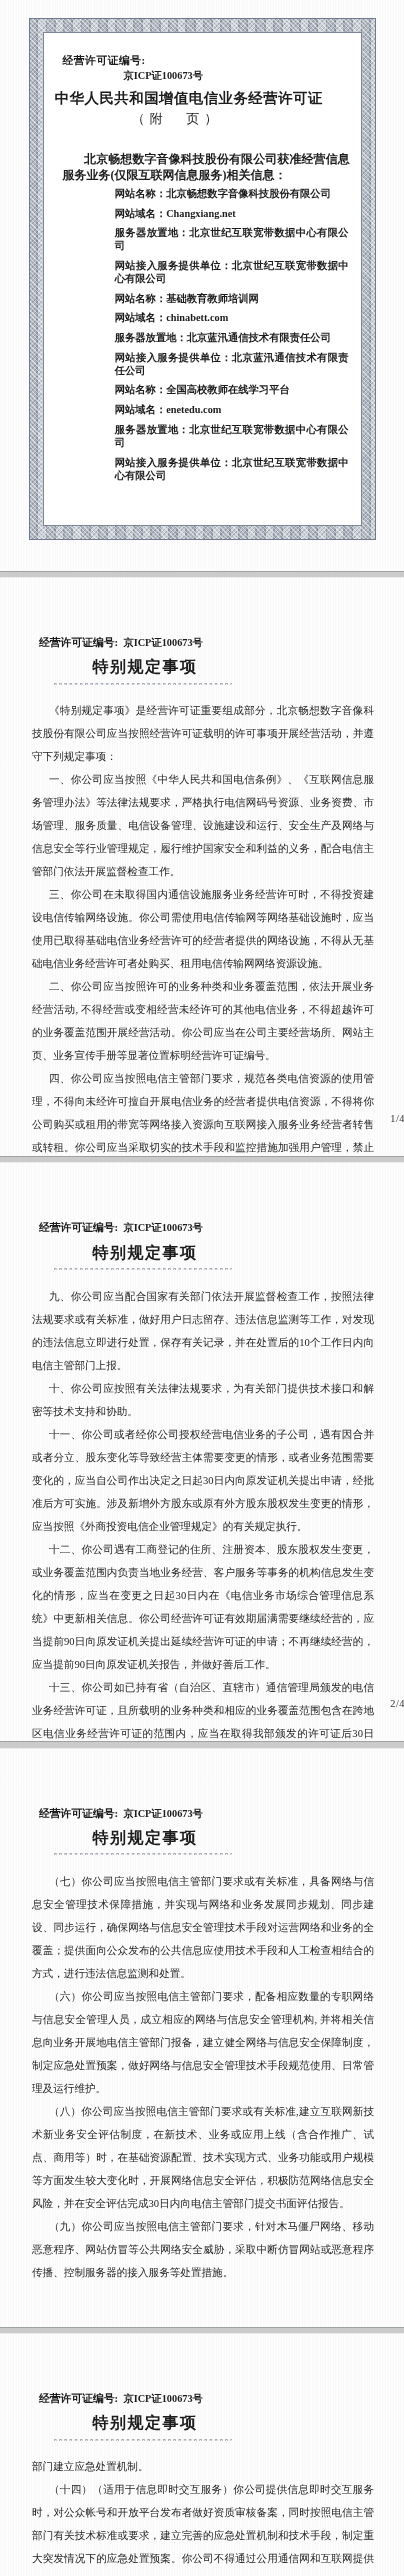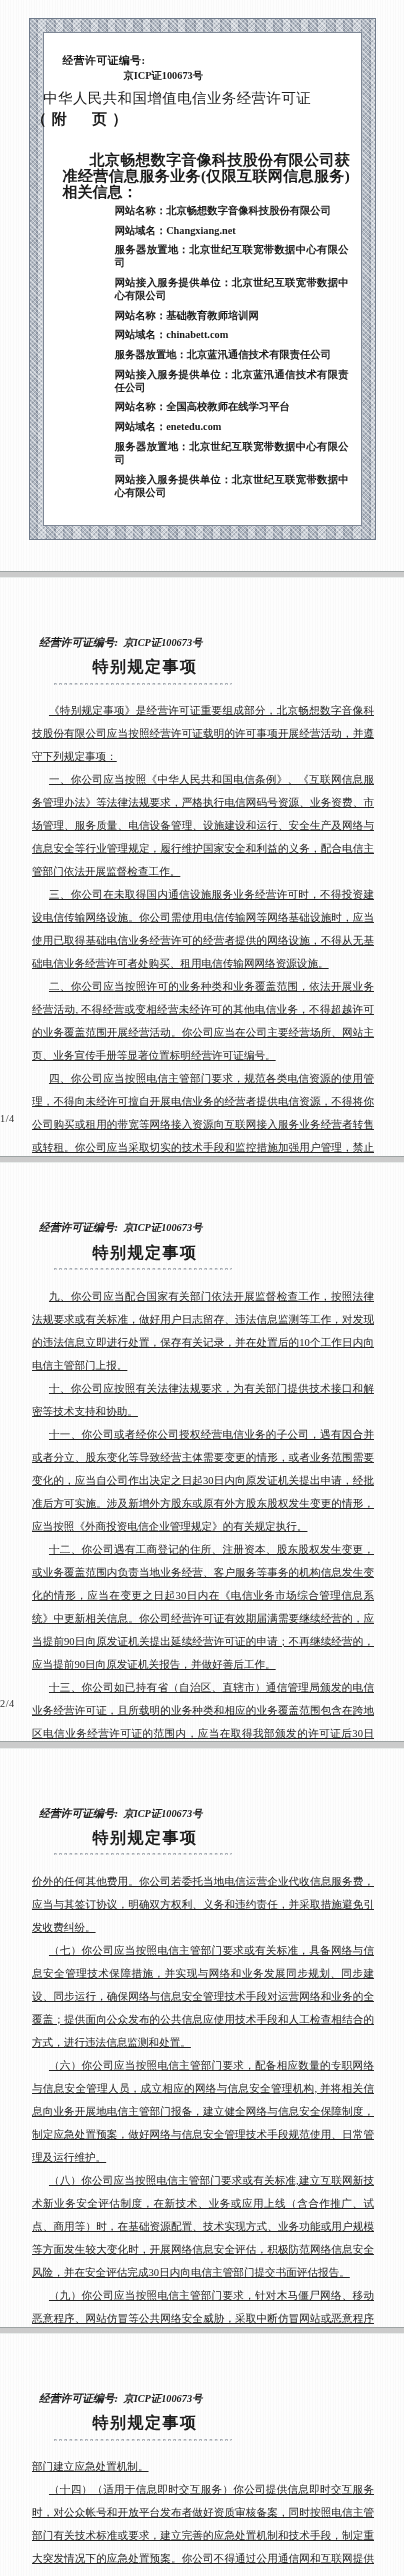--- a/index.html
+++ b/index.html
@@ -36,57 +36,57 @@
   }
   .cert-inner{
     box-sizing:border-box;
     height:494px;
     border:1px solid #7d8694;
     background:#fff;
     padding:20.6px 7.2px 0 18.5px;
   }
   .cert-head-label{font-size:10.8px;font-weight:700;letter-spacing:0.5px;}
   .cert-head-value{margin:1px 0 0 61px;font-size:10.3px;font-weight:700;font-family:"Liberation Serif","DejaVu Sans Mono",serif;}
-  .cert-title{margin:6.2px 0 0;text-align:center;transform:translateX(-31px);font-size:14.4px;font-weight:400;letter-spacing:0.5px;}
-  .cert-subtitle{margin:2.1px 0 0;text-align:left;transform:translateX(-31px);font-size:15px;font-weight:700;letter-spacing:5.2px;}
+  .cert-title{margin:6.2px 0 0;text-align:right;transform:translateX(-31px);font-size:14.4px;font-weight:700;letter-spacing:0.5px;}
+  .cert-subtitle{margin:2.1px 0 0;text-align:center;transform:translateX(-31px);font-size:13px;font-weight:400;letter-spacing:5.2px;}
   .cert-intro{
     margin:23px 4.1px 0 0;
-    font-size:15px;font-weight:700;line-height:16px;
+    font-size:12px;font-weight:700;line-height:16px;
     text-indent:1.8em;text-align:justify;
   }
   .cert-rows{margin-top:4.1px;padding-right:5.2px;}
   .cert-row{
     font-size:10.3px;font-weight:700;line-height:13px;
     margin:0 0 6.7px 8.2px;text-align:justify;padding-left:44px;
   }
 
   
   .rules-page{height:578px;}
   .rules-page.last{height:548px;}
-  .rules-head{margin:58px 8px 0 39px;font-size:10.8px;font-weight:700;font-style:italic;}
+  .rules-head{margin:58px 8px 0 39px;font-size:10.8px;font-weight:700;}
   .rh-value{margin-left:5.2px;font-weight:700;font-family:"Liberation Serif","DejaVu Sans Mono",serif;font-size:10.3px;}
   .rules-title-wrap{width:216px;margin:7.2px 0 0 37px;text-align:center;}
   .rules-title{margin:0;font-size:16px;font-weight:700;letter-spacing:1.5px;}
   .zigzag{
     height:4.1px;width:178px;margin:4.6px 0 0 17px;
     background:
       linear-gradient(135deg, #99a0a8 25%, rgba(0,0,0,0) 25%) 0 0/5.2px 4.1px repeat-x,
       linear-gradient(45deg, rgba(0,0,0,0) 75%, #99a0a8 75%) 2.6px 0/5.2px 4.1px repeat-x;
     opacity:.85;
   }
   .rules-body{
     width:342px;margin:12.4px 0 0 32px;
     font-size:10.6px;line-height:23px;
-    text-align:justify;color:#232323;text-decoration:underline;
+    text-align:justify;color:#232323;
   }
   .rules-body p{margin:0;text-indent:1.6em;}
   .rules-body p.cont{text-indent:0;}
   .page-num{
     position:absolute;left:0;right:0;bottom:32px;
-    text-align:left;font-size:10.3px;color:#333;letter-spacing:0.5px;
+    text-align:right;font-size:10.3px;color:#333;letter-spacing:0.5px;
   }
 </style>
 </head>
 <body>
 
 <div class="doc">
 
   <section class="page cert-page">
     <div class="cert-frame">
       <div class="cert-band">
@@ -167,21 +167,20 @@
 
   <section class="page rules-page">
     <div class="rules-head">
       <span class="rh-label">经营许可证编号:</span><span class="rh-value">京ICP证100673号</span>
     </div>
     <div class="rules-title-wrap">
       <h2 class="rules-title">特别规定事项</h2>
       <div class="zigzag"></div>
     </div>
     <div class="rules-body">
-      <p class="cont">价外的任何其他费用。你公司若委托当地电信运营企业代收信息服务费，应当与其签订协议，明确双方权利、义务和违约责任，并采取措施避免引发收费纠纷。</p>
       <p>（七）你公司应当按照电信主管部门要求或有关标准，具备网络与信息安全管理技术保障措施，并实现与网络和业务发展同步规划、同步建设、同步运行，确保网络与信息安全管理技术手段对运营网络和业务的全覆盖；提供面向公众发布的公共信息应使用技术手段和人工检查相结合的方式，进行违法信息监测和处置。</p>
       <p>（六）你公司应当按照电信主管部门要求，配备相应数量的专职网络与信息安全管理人员，成立相应的网络与信息安全管理机构, 并将相关信息向业务开展地电信主管部门报备，建立健全网络与信息安全保障制度，制定应急处置预案，做好网络与信息安全管理技术手段规范使用、日常管理及运行维护。</p>
       <p>（八）你公司应当按照电信主管部门要求或有关标准,建立互联网新技术新业务安全评估制度，在新技术、业务或应用上线（含合作推广、试点、商用等）时，在基础资源配置、技术实现方式、业务功能或用户规模等方面发生较大变化时，开展网络信息安全评估，积极防范网络信息安全风险，并在安全评估完成30日内向电信主管部门提交书面评估报告。</p>
       <p>（九）你公司应当按照电信主管部门要求，针对木马僵尸网络、移动恶意程序、网站仿冒等公共网络安全威胁，采取中断仿冒网站或恶意程序传播、控制服务器的接入服务等处置措施。</p>
 
     </div>
   </section>
 
   <div class="sep"></div>
 

